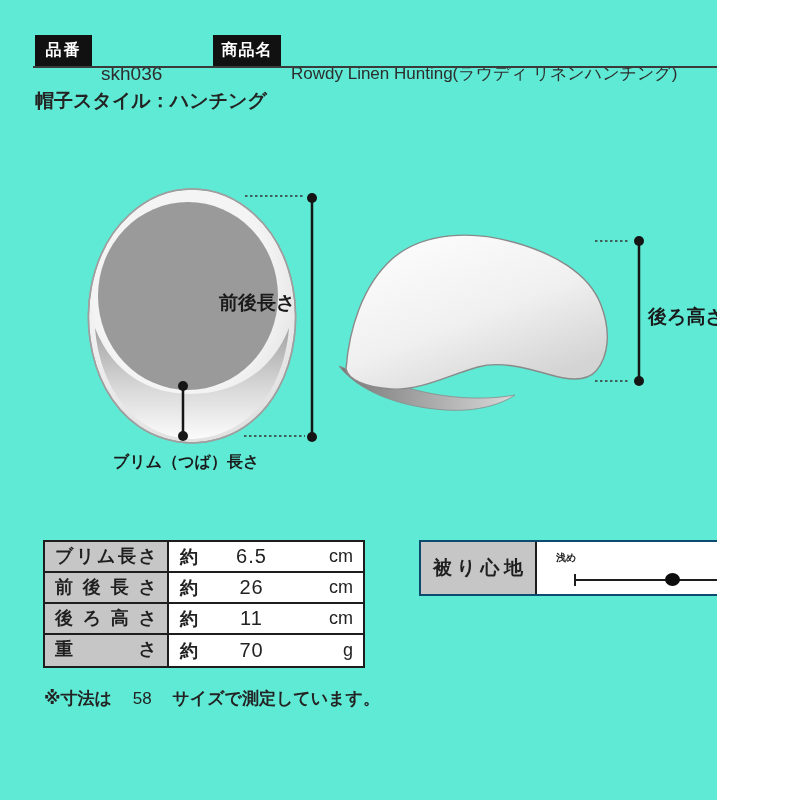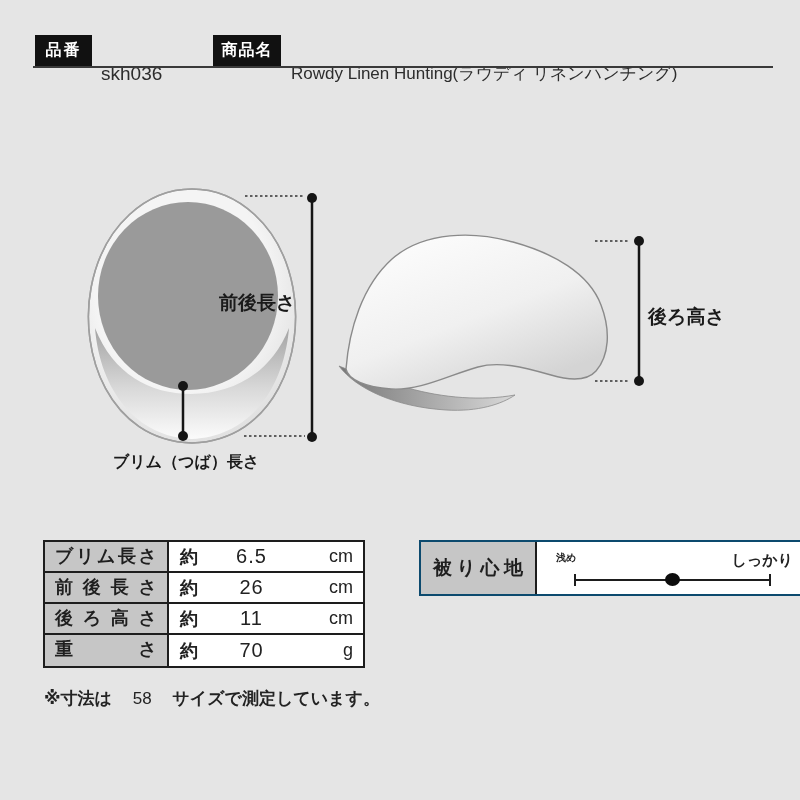--- a/index.html
+++ b/index.html
@@ -1,20 +1,20 @@
 <!DOCTYPE html>
 <html><head>
 <meta charset="utf-8">
 <style>
   * { box-sizing: border-box; margin: 0; padding: 0; }
   html, body { background: #ffffff; }
   .page {
     position: relative;
-    width: 800px; height: 800px;
-    background: #e5e5e5;
+    width: 717px; height: 800px;
+    background: #5eead4;
     font-family: "Liberation Sans", "DejaVu Sans", sans-serif;
     color: #222222;
     overflow: hidden;
   }
 
   
   .tag {
     position: absolute;
     background: #111111; color: #ffffff;
     display: flex; align-items: center; justify-content: center;
@@ -107,20 +107,21 @@
   <div class="tag tag-item">
     <span>品番</span>
   </div>
   <div class="hdr-val val-item">skh036</div>
   <div class="tag tag-name">
     <span>商品名</span>
   </div>
   <div class="hdr-val val-name">Rowdy Linen Hunting(ラウディ リネンハンチング)</div>
   <div class="hdr-underline"></div>
 
+  <div class="style-note">帽子スタイル：ハンチング</div>
 
   <svg class="diagram" width="800" height="800" viewBox="0 0 800 800">
     <defs>
       <radialGradient id="eggFill" cx="45%" cy="38%" r="68%">
         <stop offset="62%" stop-color="#f4f4f4"></stop>
         <stop offset="100%" stop-color="#dcdcdc"></stop>
       </radialGradient>
       <linearGradient id="brimGrad" x1="0" y1="0" x2="0" y2="1">
         <stop offset="0" stop-color="#a3a3a3"></stop>
         <stop offset="0.55" stop-color="#d9d9d9"></stop>

